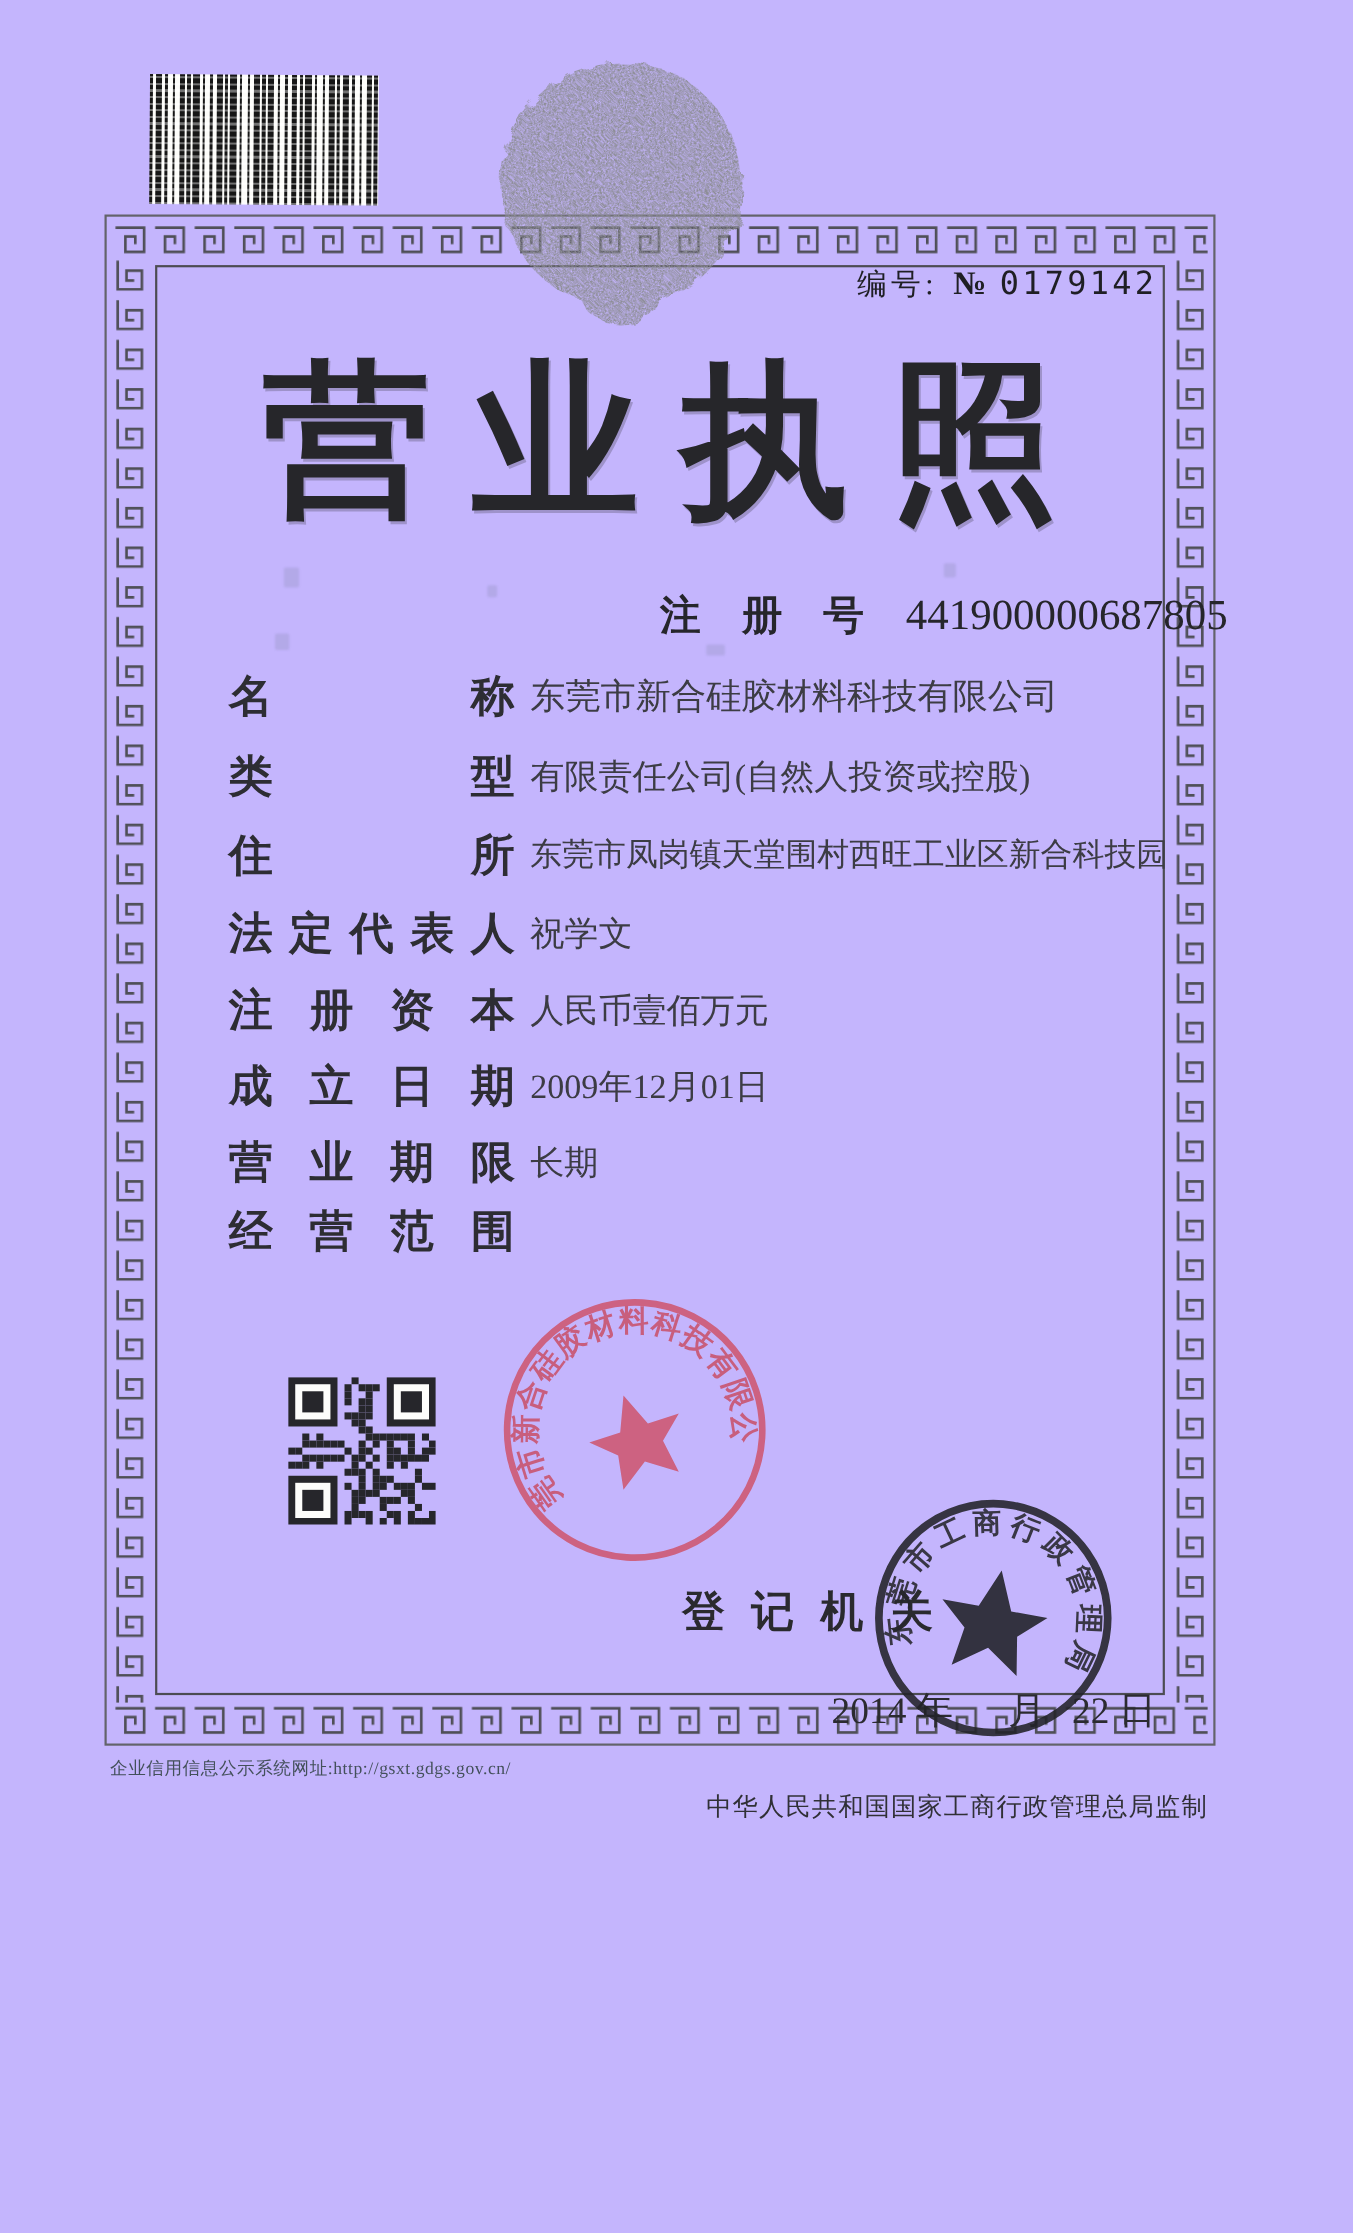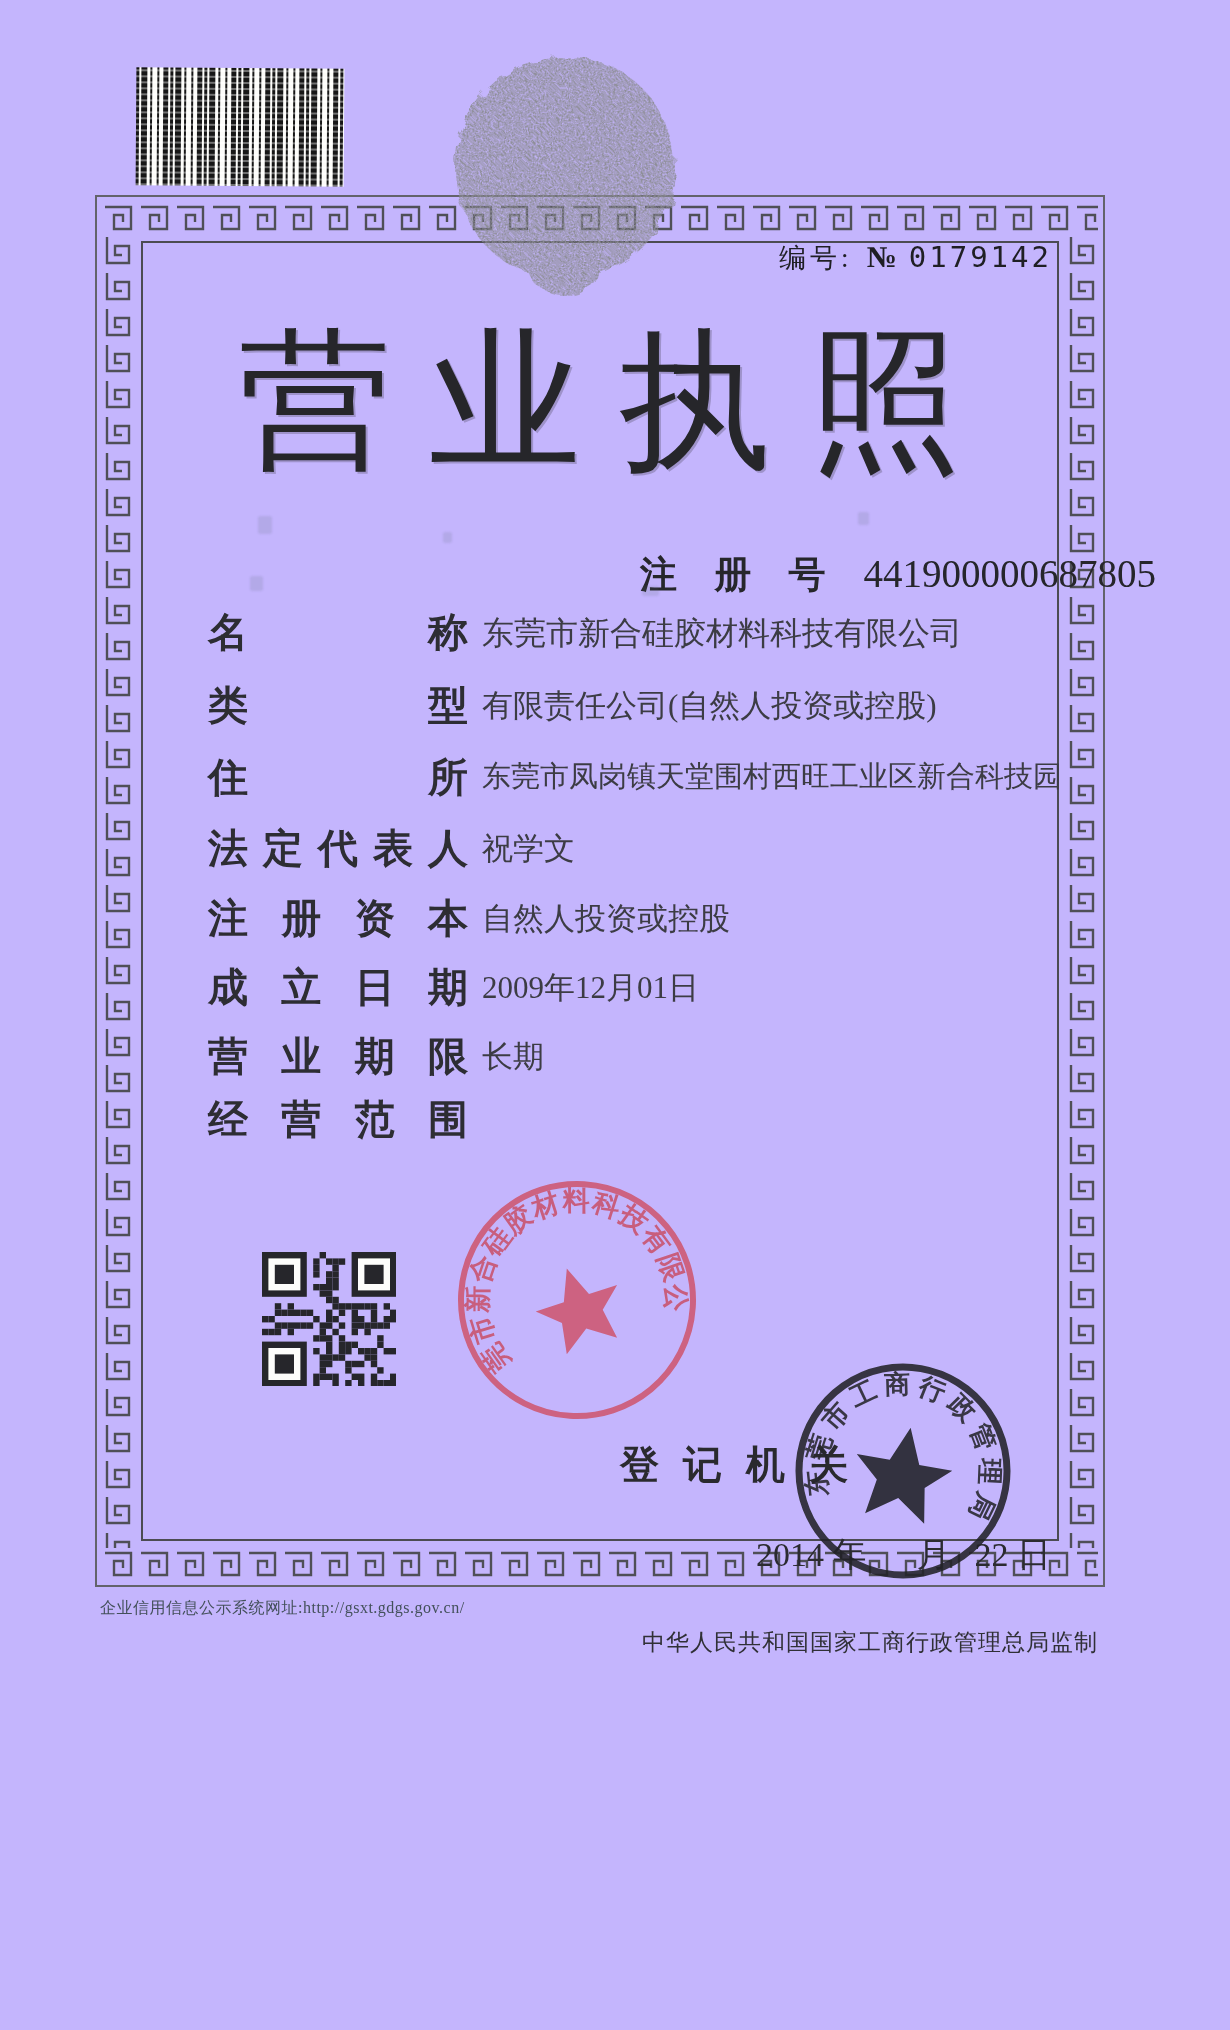--- a/index.html
+++ b/index.html
@@ -39,26 +39,26 @@
     position:absolute; right:178px; top:240px; z-index:2;
     color:#1f1f24; white-space:nowrap;
   }
   .serial .lab{ font-size:27px; letter-spacing:4px; }
   .serial .sym{ font-size:30px; font-weight:bold; margin-left:14px; }
   .serial .num{ font-size:29px; letter-spacing:3px; margin-left:12px; font-family:"DejaVu Sans Mono", monospace; }
   
   .title{
     position:absolute; left:95px; top:314px; width:1010px; z-index:2;
     text-align:center; font-family:"DejaVu Sans", sans-serif;
-    font-size:152px; font-weight:400; line-height:1.15;
+    font-size:152px; font-weight:700; line-height:1.15;
     color:#26262a; letter-spacing:38px; text-indent:38px;
     text-shadow:2px 2px 0 rgba(45,45,50,.25);
   }
   
-  .regno{ position:absolute; left:600px; top:550px; z-index:2; white-space:nowrap; color:#26262b;margin-left:40px;}
+  .regno{ position:absolute; left:600px; top:535px; z-index:2; white-space:nowrap; color:#26262b;}
   .regno .lab{ font-size:37px; font-weight:bold; letter-spacing:14px; }
   .regno .val{ font-size:39px; margin-left:24px; }
   
   .row{ position:absolute; left:208px; display:flex; z-index:2; }
   .flabel{
     width:260px; display:flex; justify-content:space-between;
     font-size:40px; font-weight:bold; color:#2d2d33; flex-shrink:0;
   }
   .fvalue{
     margin-left:14px; padding-top:7px; font-size:31px; color:#3c3c44;
@@ -182,21 +182,21 @@
       </div>
     <div class="fvalue">祝学文</div>
   </div>
   <div class="row" style="top:891px">
     <div class="flabel">
         <span>注</span>
         <span>册</span>
         <span>资</span>
         <span>本</span>
       </div>
-    <div class="fvalue">自然人投资或控股</div>
+    <div class="fvalue">人民币壹佰万元</div>
   </div>
   <div class="row" style="top:960px">
     <div class="flabel">
         <span>成</span>
         <span>立</span>
         <span>日</span>
         <span>期</span>
       </div>
     <div class="fvalue">2009年12月01日</div>
   </div>

